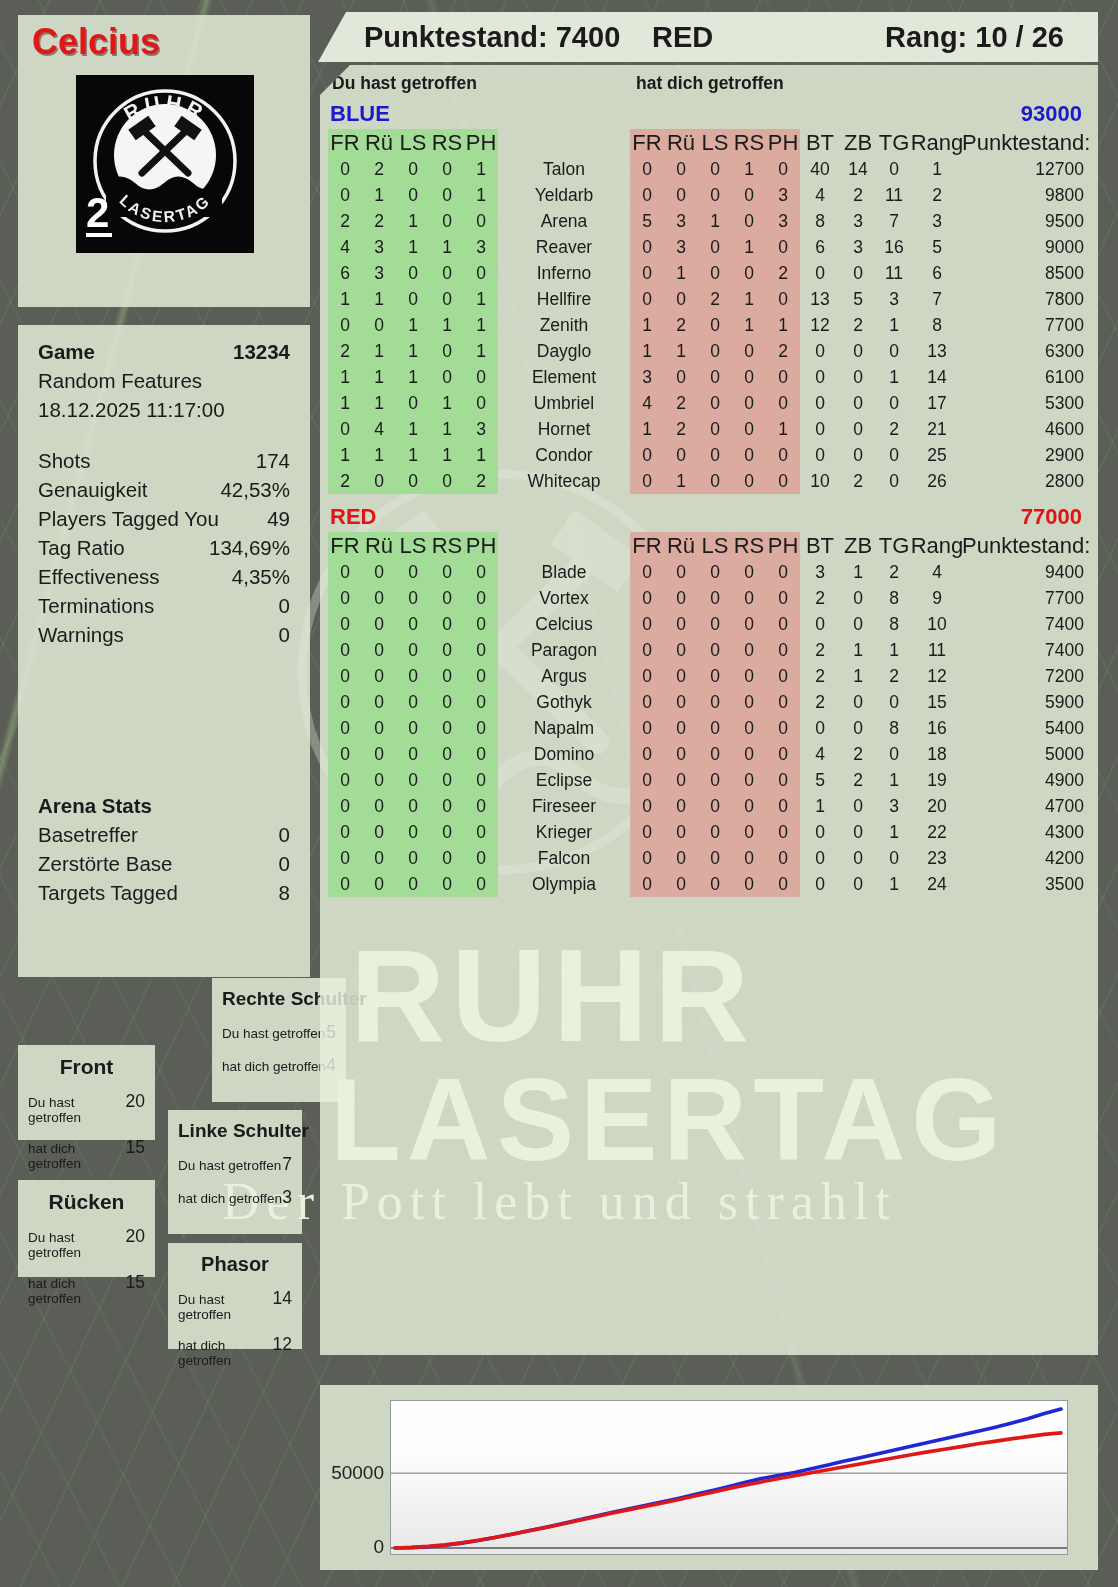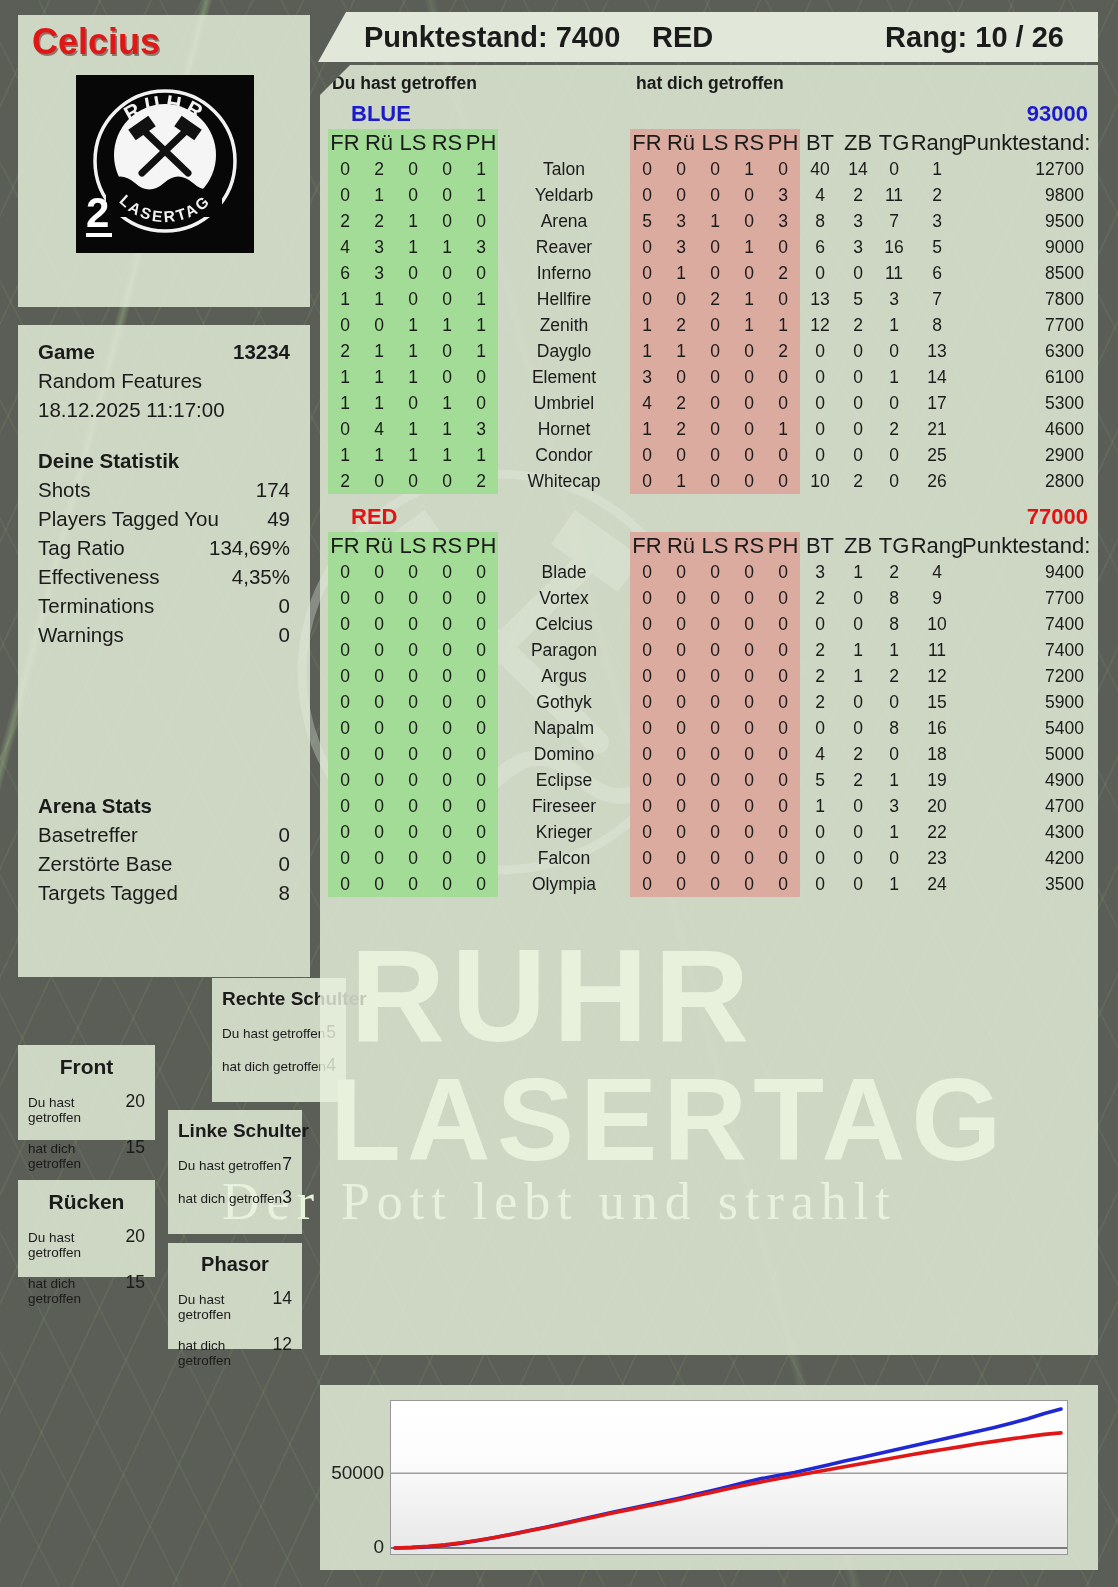--- a/index.html
+++ b/index.html
@@ -59,21 +59,21 @@
   .zone-ruecken{left:18px;top:1180px;width:137px;height:97px;}
   .zone-phasor{left:168px;top:1243px;width:134px;height:106px;}
   .zone-phasor .zone-title{font-size:20px;}
   
   .main-panel{left:320px;top:65px;width:778px;height:1290px;
     clip-path:polygon(30px 0,100% 0,100% 100%,0 100%,0 30px);}
   .labels-row{position:relative;height:26px;margin-top:8px;font-weight:bold;font-size:17.5px;}
   .lbl-you{position:absolute;left:12px;}
   .lbl-them{position:absolute;left:316px;}
   .team-head{display:flex;justify-content:space-between;align-items:center;height:30px;
-    padding:0 10px 0 10px;font-size:22px;font-weight:bold;margin-left:21px;}
+    padding:0 16px 0 10px;font-size:22px;font-weight:bold;}
   .cols,.trow{display:grid;
     grid-template-columns:34px 34px 34px 34px 34px 132px 34px 34px 34px 34px 34px 40px 36px 36px 50px 1fr;
     align-items:stretch;padding-left:8px;}
   .cols{height:27px;}
   .trow{height:26px;}
   .c{display:flex;align-items:center;justify-content:center;font-size:17.5px;}
   .cols .c{font-size:22px;}
   .c.g{background:#a3dc96;}
   .c.r{background:#dcab9f;}
   .c.pk{justify-content:flex-end;padding-right:14px;}
@@ -153,27 +153,27 @@
         </div>
         <div class="irow">
           <span>Random Features</span>
           <span></span>
         </div>
         <div class="irow">
           <span>18.12.2025 11:17:00</span>
           <span></span>
         </div>
         <div class="irow spacer"></div>
-        <div class="irow bold">
-          <span>Deine Statistik</span>
-          <span></span>
-        </div>
         <div class="irow">
           <span>Shots</span>
           <span>174</span>
+        </div>
+        <div class="irow">
+          <span>Genauigkeit</span>
+          <span>42,53%</span>
         </div>
         <div class="irow">
           <span>Players Tagged You</span>
           <span>49</span>
         </div>
         <div class="irow">
           <span>Tag Ratio</span>
           <span>134,69%</span>
         </div>
         <div class="irow">

